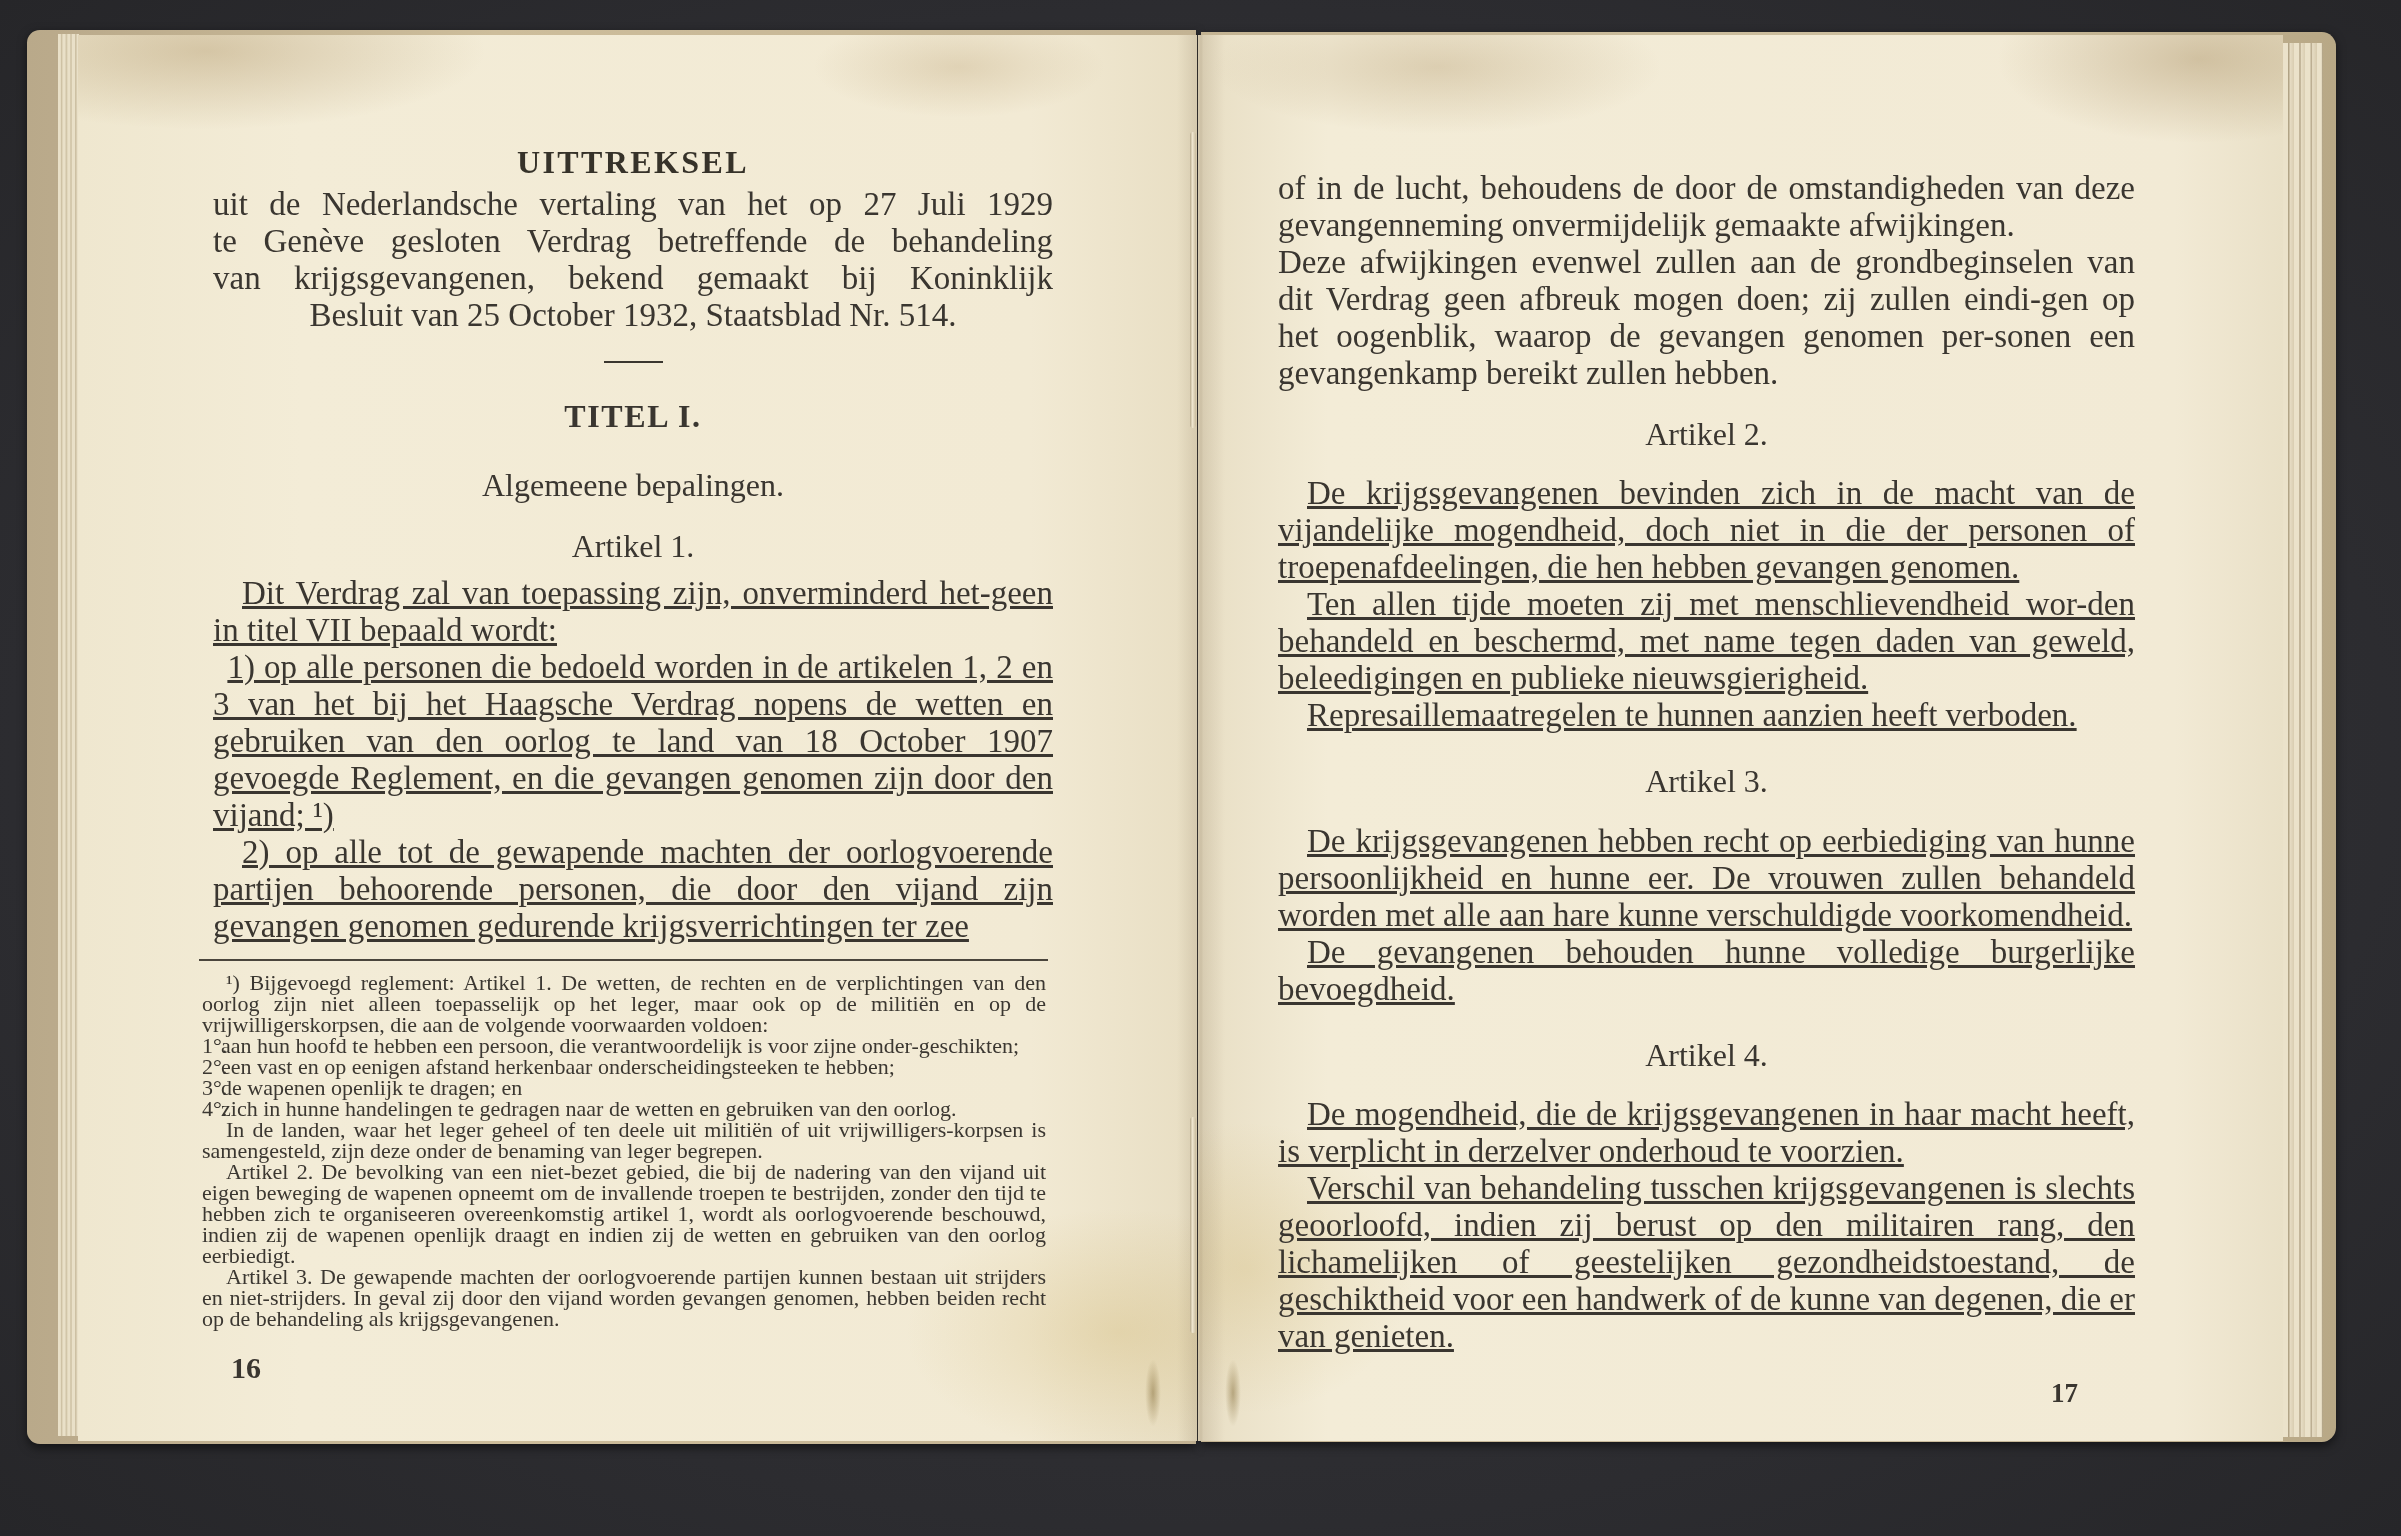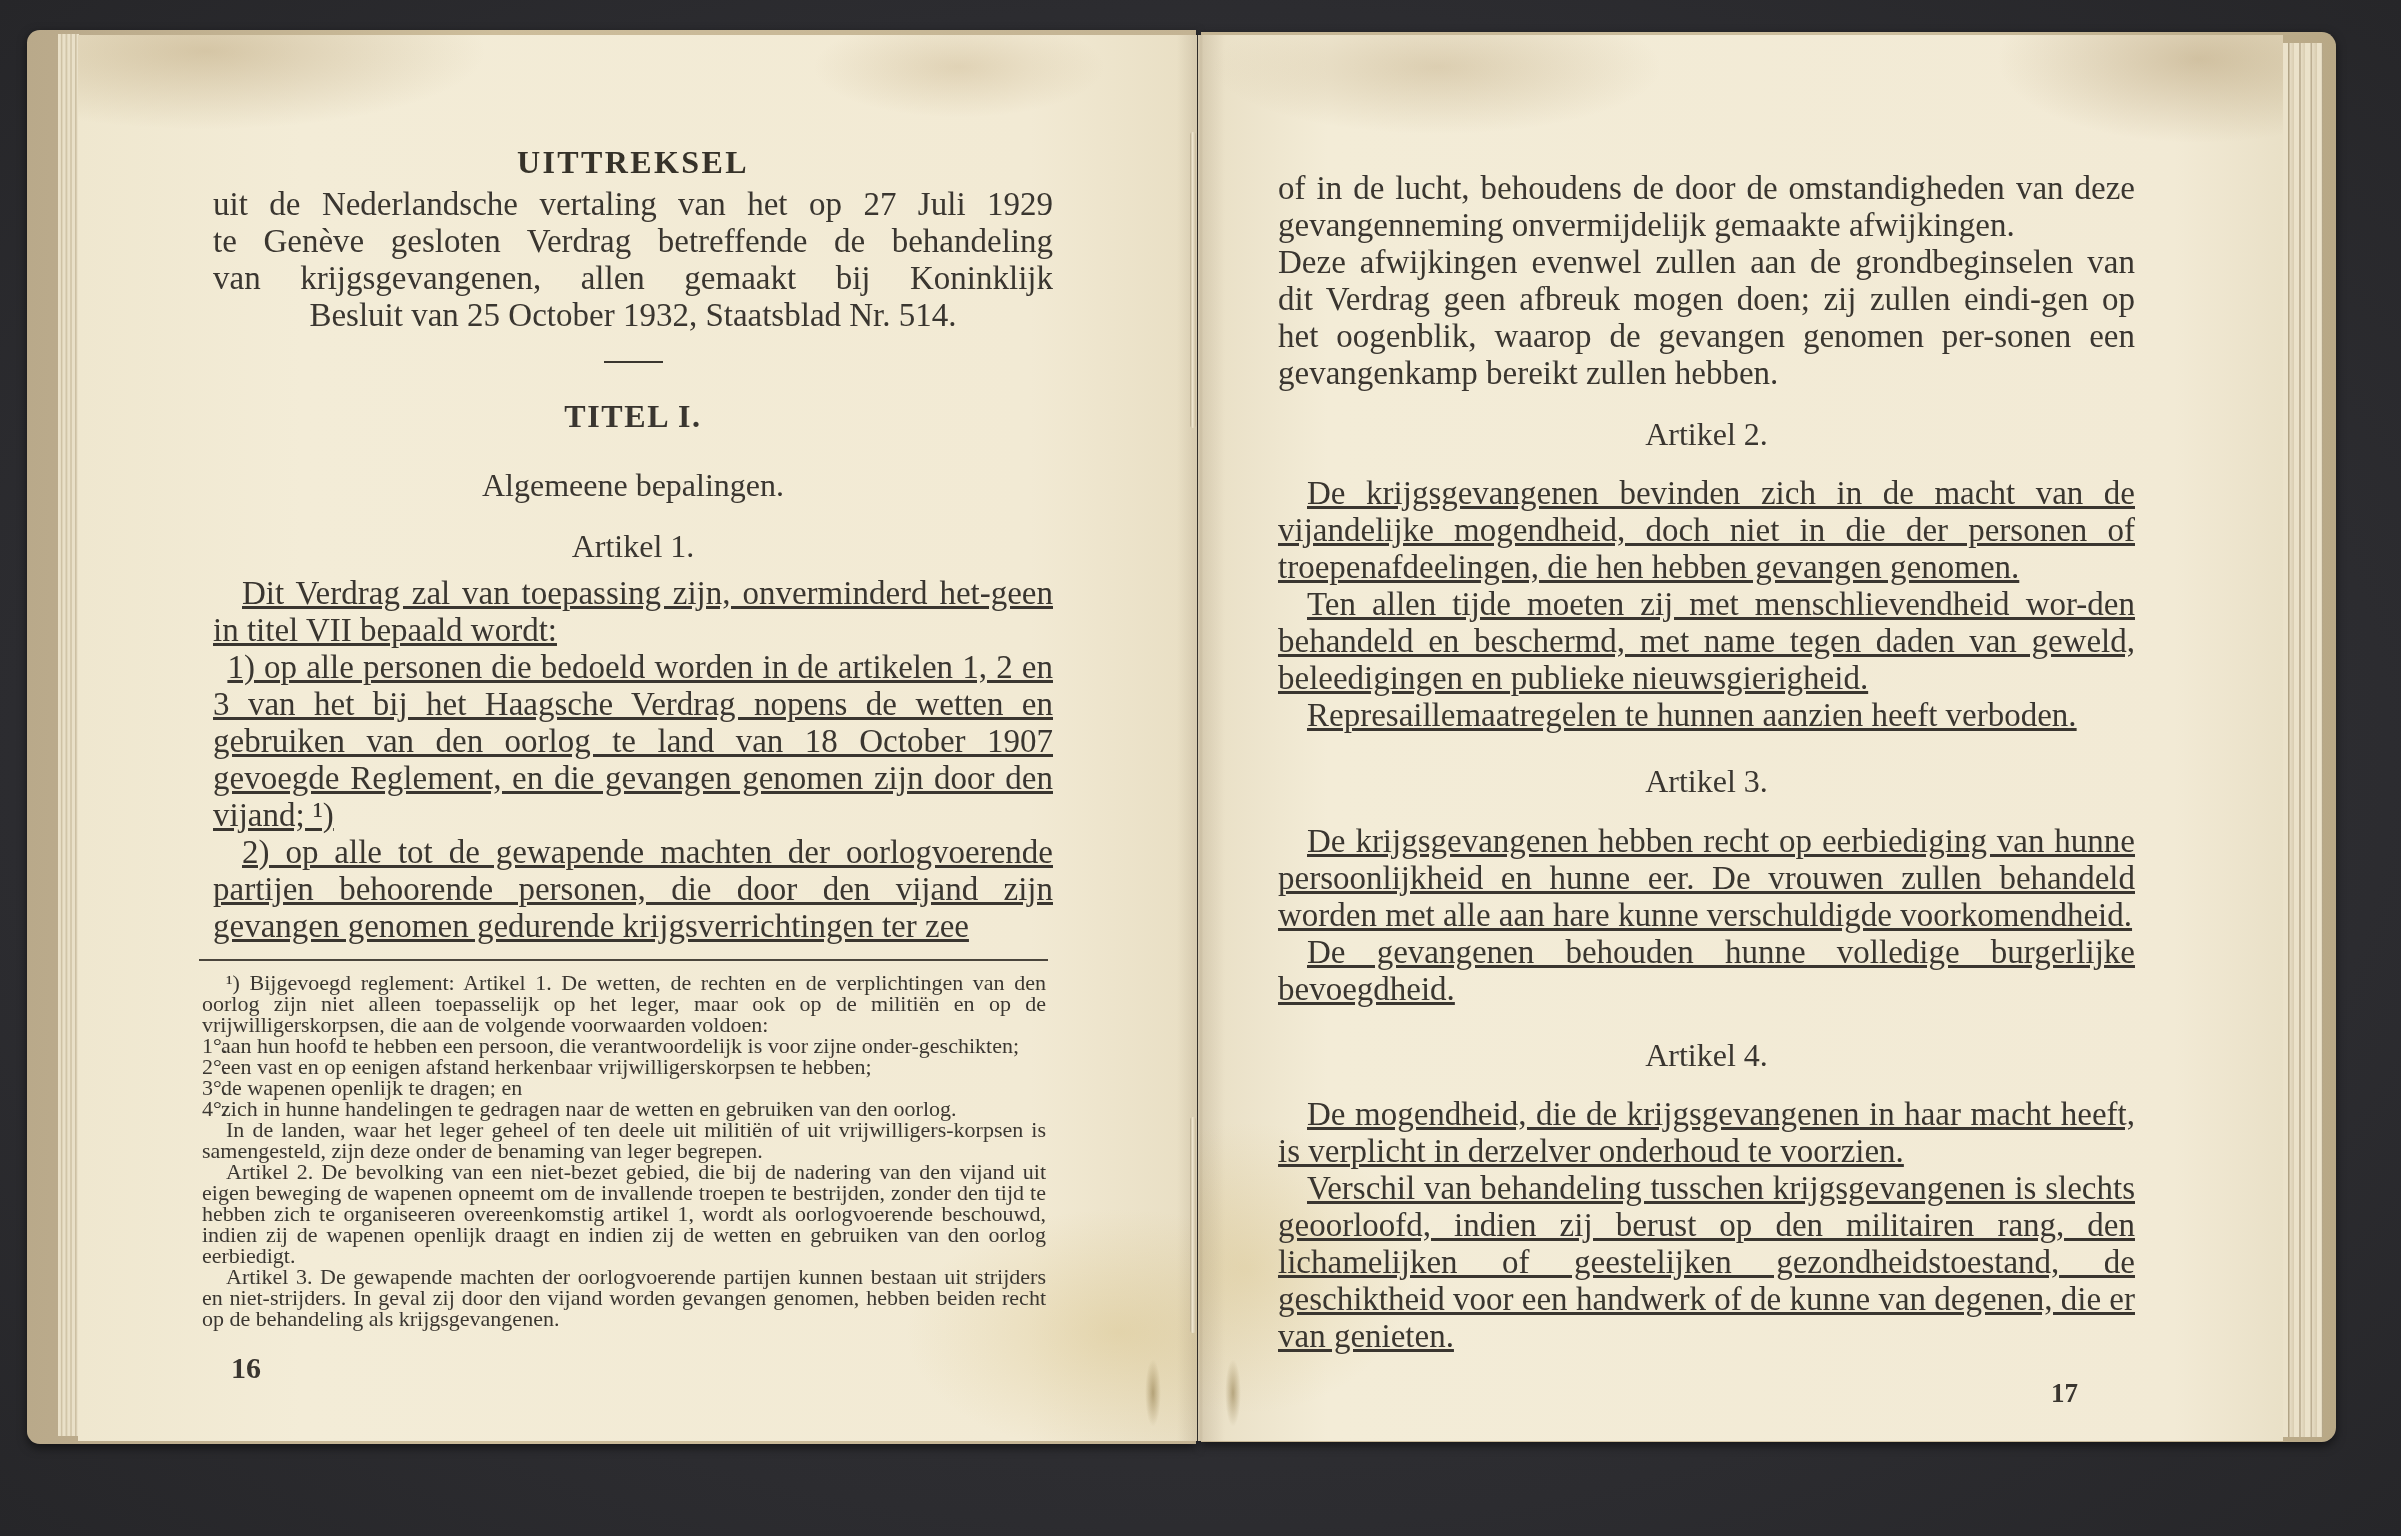--- a/index.html
+++ b/index.html
@@ -133,37 +133,37 @@
   <div class="gutter"></div>
   <div class="thread thread-top"></div>
   <div class="thread thread-bottom"></div>
   <div class="stain-spine"></div>
 
   <div class="col col-left">
     <div class="heading-caps">UITTREKSEL</div>
     <div style="margin-top:4.8px;">
       <div class="para-noindent" style="text-align-last:justify;">uit de Nederlandsche vertaling van het op 27 Juli 1929</div>
       <div class="para-noindent" style="text-align-last:justify;">te Genève gesloten Verdrag betreffende de behandeling</div>
-      <div class="para-noindent" style="text-align-last:justify;">van krijgsgevangenen, allen gemaakt bij Koninklijk</div>
+      <div class="para-noindent" style="text-align-last:justify;">van krijgsgevangenen, bekend gemaakt bij Koninklijk</div>
       <div class="center">Besluit van 25 October 1932, Staatsblad Nr. 514.</div>
     </div>
     <div class="rule"></div>
     <div class="titel">TITEL I.</div>
     <div class="sub">Algemeene bepalingen.</div>
     <div class="artikel">Artikel 1.</div>
     <p class="para">Dit Verdrag zal van toepassing zijn, onverminderd het-geen in titel VII bepaald wordt:</p>
     <p class="para" style="text-indent:14.4px;">1) op alle personen die bedoeld worden in de artikelen 1, 2 en 3 van het bij het Haagsche Verdrag nopens de wetten en gebruiken van den oorlog te land van 18 October 1907 gevoegde Reglement, en die gevangen genomen zijn door den vijand; ¹)</p>
     <p class="para">2) op alle tot de gewapende machten der oorlogvoerende partijen behoorende personen, die door den vijand zijn gevangen genomen gedurende krijgsverrichtingen ter zee</p>
   </div>
 
   <div class="footrule"></div>
   <div class="footnotes">
     <p class="fn-p" style="margin-top:8px;">¹) Bijgevoegd reglement: Artikel 1. De wetten, de rechten en de verplichtingen van den oorlog zijn niet alleen toepasselijk op het leger, maar ook op de militiën en op de vrijwilligerskorpsen, die aan de volgende voorwaarden voldoen:</p>
     <p class="fn-item"><span class="num">1°.</span><span>aan hun hoofd te hebben een persoon, die verantwoordelijk is voor zijne onder-geschikten;</span></p>
-    <p class="fn-item"><span class="num">2°.</span><span>een vast en op eenigen afstand herkenbaar vrijwilligerskorpsen te hebben;</span></p>
+    <p class="fn-item"><span class="num">2°.</span><span>een vast en op eenigen afstand herkenbaar onderscheidingsteeken te hebben;</span></p>
     <p class="fn-item"><span class="num">3°.</span><span>de wapenen openlijk te dragen; en</span></p>
     <p class="fn-item"><span class="num">4°.</span><span>zich in hunne handelingen te gedragen naar de wetten en gebruiken van den oorlog.</span></p>
     <p class="fn-p">In de landen, waar het leger geheel of ten deele uit militiën of uit vrijwilligers-korpsen is samengesteld, zijn deze onder de benaming van leger begrepen.</p>
     <p class="fn-p">Artikel 2. De bevolking van een niet-bezet gebied, die bij de nadering van den vijand uit eigen beweging de wapenen opneemt om de invallende troepen te bestrijden, zonder den tijd te hebben zich te organiseeren overeenkomstig artikel 1, wordt als oorlogvoerende beschouwd, indien zij de wapenen openlijk draagt en indien zij de wetten en gebruiken van den oorlog eerbiedigt.</p>
     <p class="fn-p">Artikel 3. De gewapende machten der oorlogvoerende partijen kunnen bestaan uit strijders en niet-strijders. In geval zij door den vijand worden gevangen genomen, hebben beiden recht op de behandeling als krijgsgevangenen.</p>
   </div>
   <div class="pagenum pagenum-left">16</div>
 
   <div class="col col-right">
     <p class="para-noindent">of in de lucht, behoudens de door de omstandigheden van deze gevangenneming onvermijdelijk gemaakte afwijkingen.</p>

